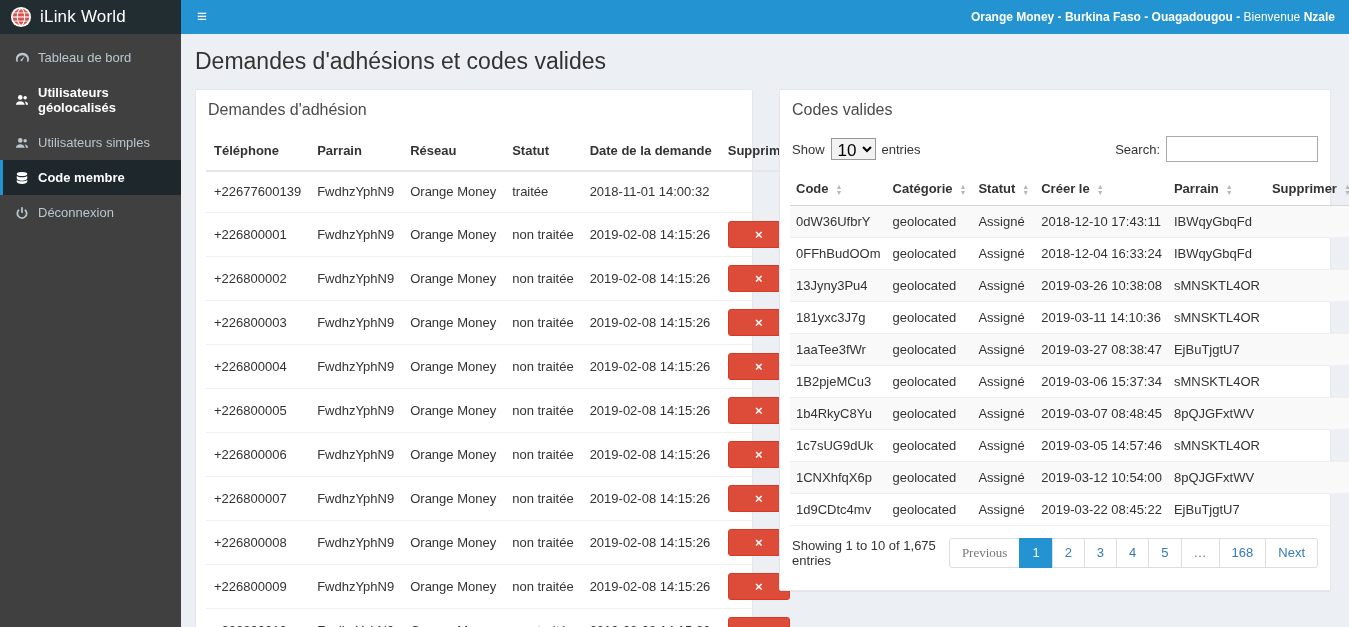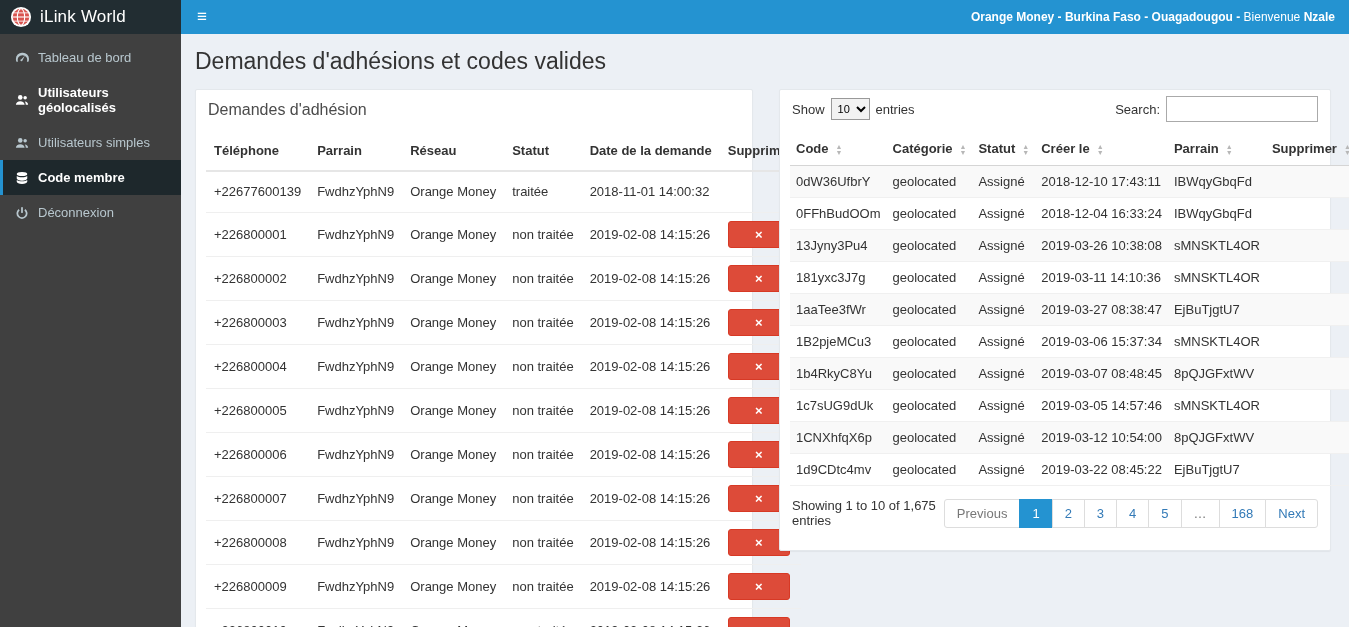--- a/index.html
+++ b/index.html
@@ -40,38 +40,38 @@
 
   
   .left-table th { padding: 12px 8px; border-bottom: 2px solid #e6e6e6; white-space: nowrap; }
   .left-table td { padding: 8px 8px; border-bottom: 1px solid #efefef; white-space: nowrap; vertical-align: middle; }
   .left-table tr { height: 41px; margin-left: 8px; }
   .btn-del { background: #dd4b39; border: 1px solid #d73925; color: #fff; width: 62px; height: 27px; border-radius: 3px; font-weight: bold; font-size: 13px; cursor: pointer; display: inline-flex; align-items: center; justify-content: center; }
 
   
   .controls { display: flex; justify-content: space-between; align-items: center; padding: 6px 2px 10px 2px; font-size: 13px; }
   .controls .left-ctl { display: flex; align-items: center; gap: 6px; }
-  .controls select { border: 1px solid #999; background: #f2f2f2; font-size: 11px; padding: 1px 2px; height: 22px; }
+  .controls select { border: 1px solid #999; background: #f2f2f2; font-size: 17px; padding: 1px 2px; height: 22px; }
   .controls .right-ctl { display: flex; align-items: center; gap: 6px; }
   .controls input { border: 1px solid #aaa; height: 26px; width: 152px; padding: 0 6px; font-size: 13px; }
 
   
   .right-table th { padding: 9px 6px; border-bottom: 1px solid #d5d5d5; white-space: nowrap; cursor: pointer; }
   .right-table td { padding: 8px 6px; border-bottom: 1px solid #f0f0f0; white-space: nowrap; }
   .right-table tbody tr:nth-child(odd) { background: #f9f9f9; }
   .sort { display: inline-flex; flex-direction: column; margin-left: 7px; vertical-align: middle; color: #b7b7b7; font-size: 7px; line-height: 6px; }
 
   
   .table-footer { display: flex; justify-content: space-between; align-items: center; padding: 12px 2px 12px 2px; font-size: 13px; color: #333; }
   .pagination { display: flex; }
   .page-btn { border: 1px solid #ddd; padding: 6px 12px; margin-left: -1px; color: #337ab7; background: #fff; font-size: 13px; text-decoration: none; cursor: pointer; }
   .page-btn:first-child { border-radius: 3px 0 0 3px; margin-left: 0; }
   .page-btn:last-child { border-radius: 0 3px 3px 0; }
   .page-btn.active { background: #2493d1; border-color: #2493d1; color: #fff; }
-  .page-btn.prev { color: #777; }
+  .page-btn.prev { color: #777; font-family: Liberation Serif, serif; }
   .page-btn.ellipsis { color: #777; cursor: default; }
 </style>
 </head>
 <body>
 
 <div class="app">
 
   <div class="topbar">
     <div class="logo-area">
       <span style="display:inline-flex;">
@@ -257,20 +257,21 @@
                     <td>non traitée</td>
                     <td>2019-02-08 14:15:26</td>
                     <td><button class="btn-del">×</button></td>
                   </tr>
                 </tbody>
             </table>
           </div>
         </div>
 
         <div class="panel panel-right">
+          <div class="panel-header">Codes valides</div>
           <div class="panel-body">
             <div class="controls">
               <div class="left-ctl">
                 <span>Show</span>
                 <select>
                   <option selected="">10</option>
                 </select>
                 <span>entries</span>
               </div>
               <div class="right-ctl">

